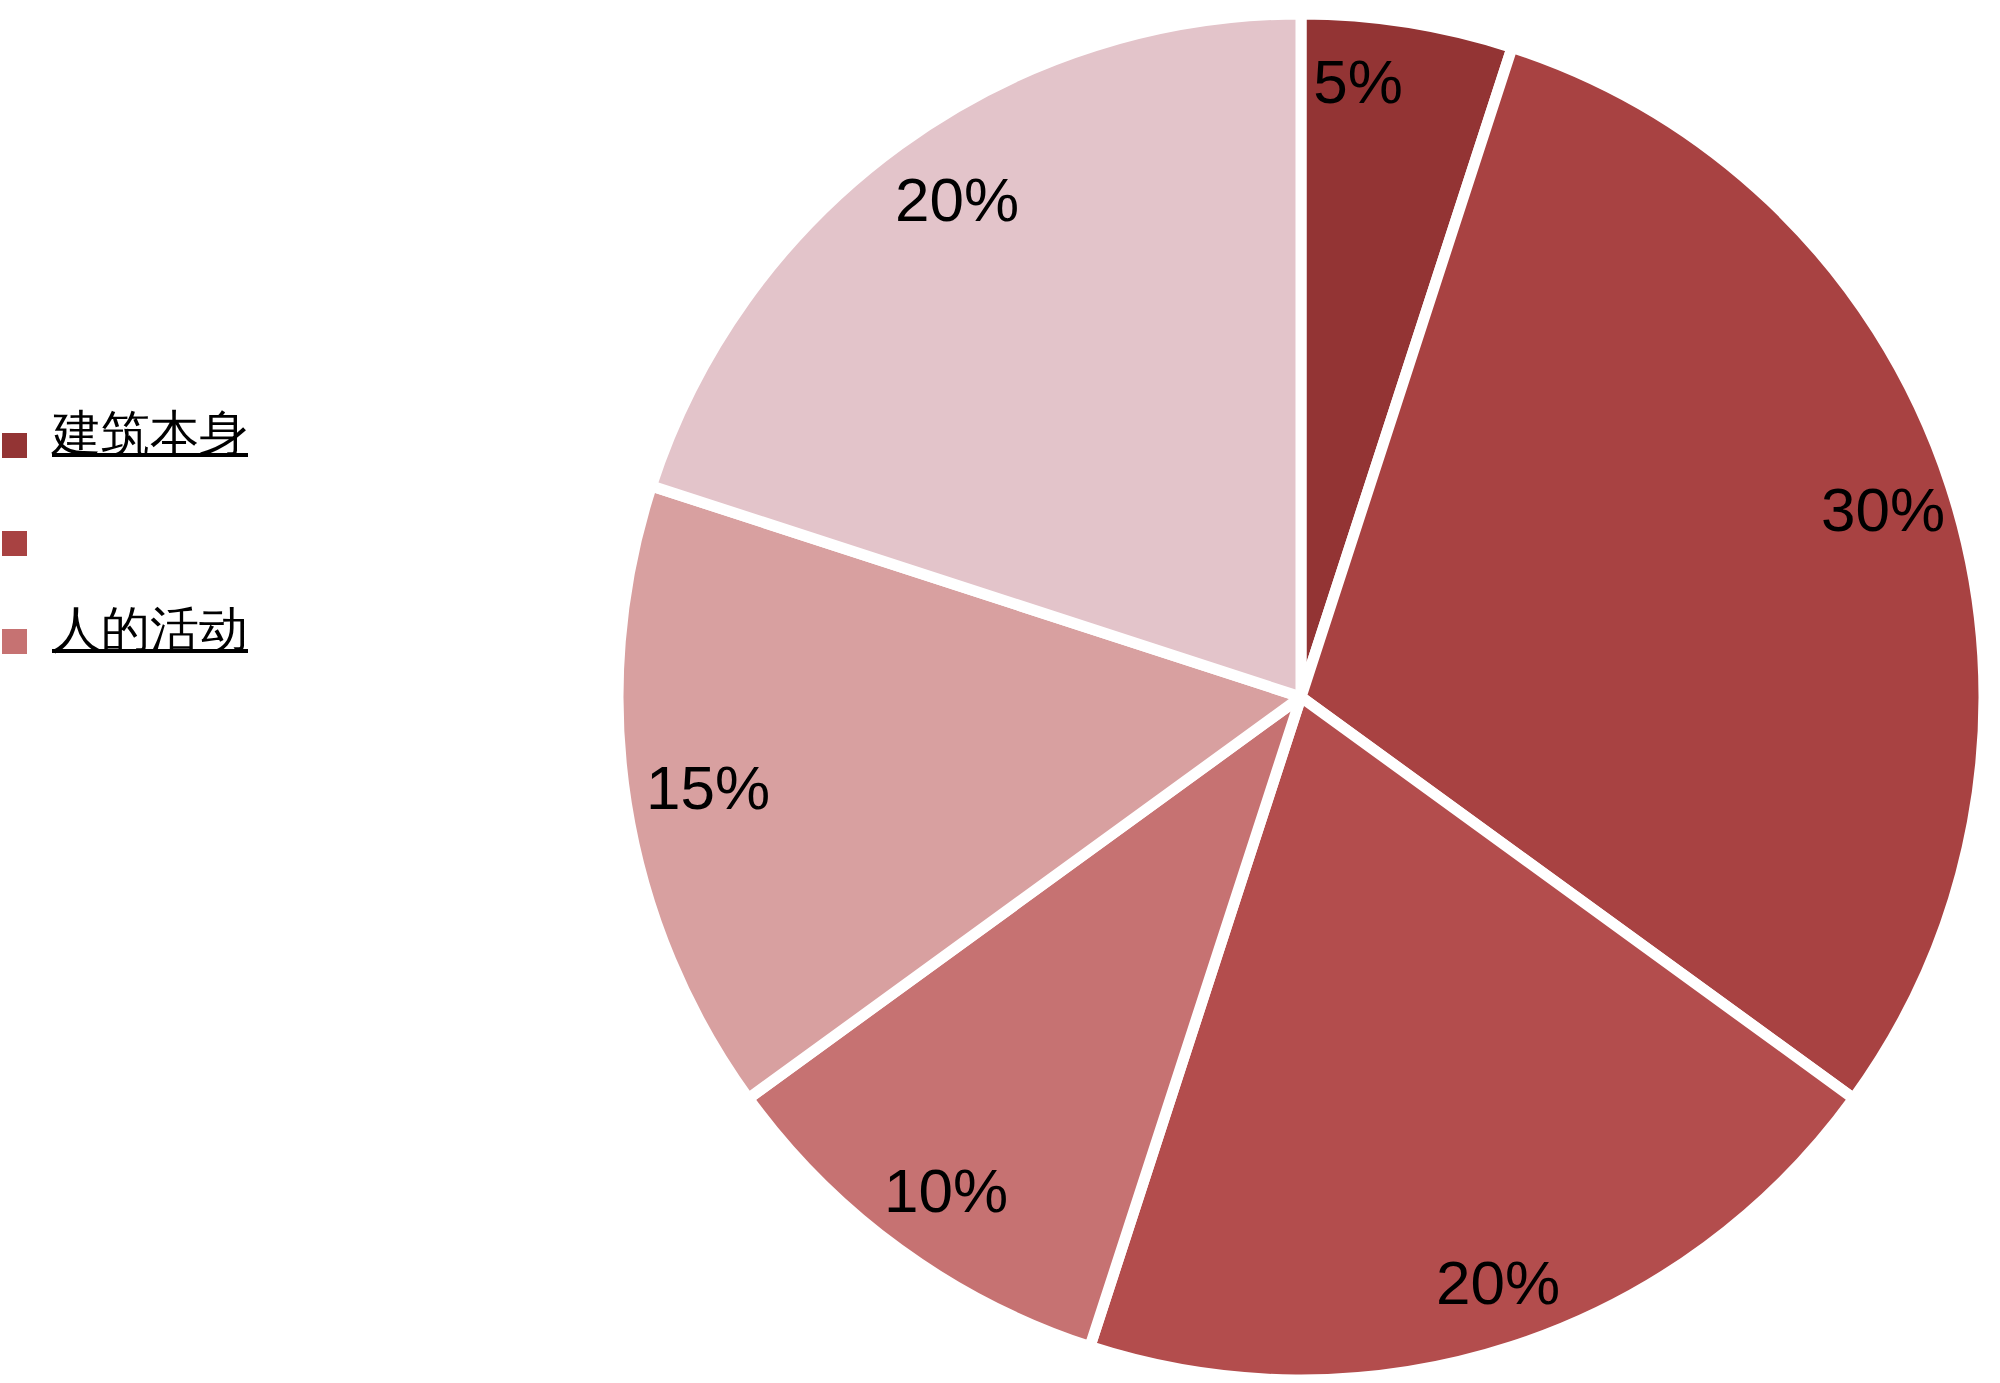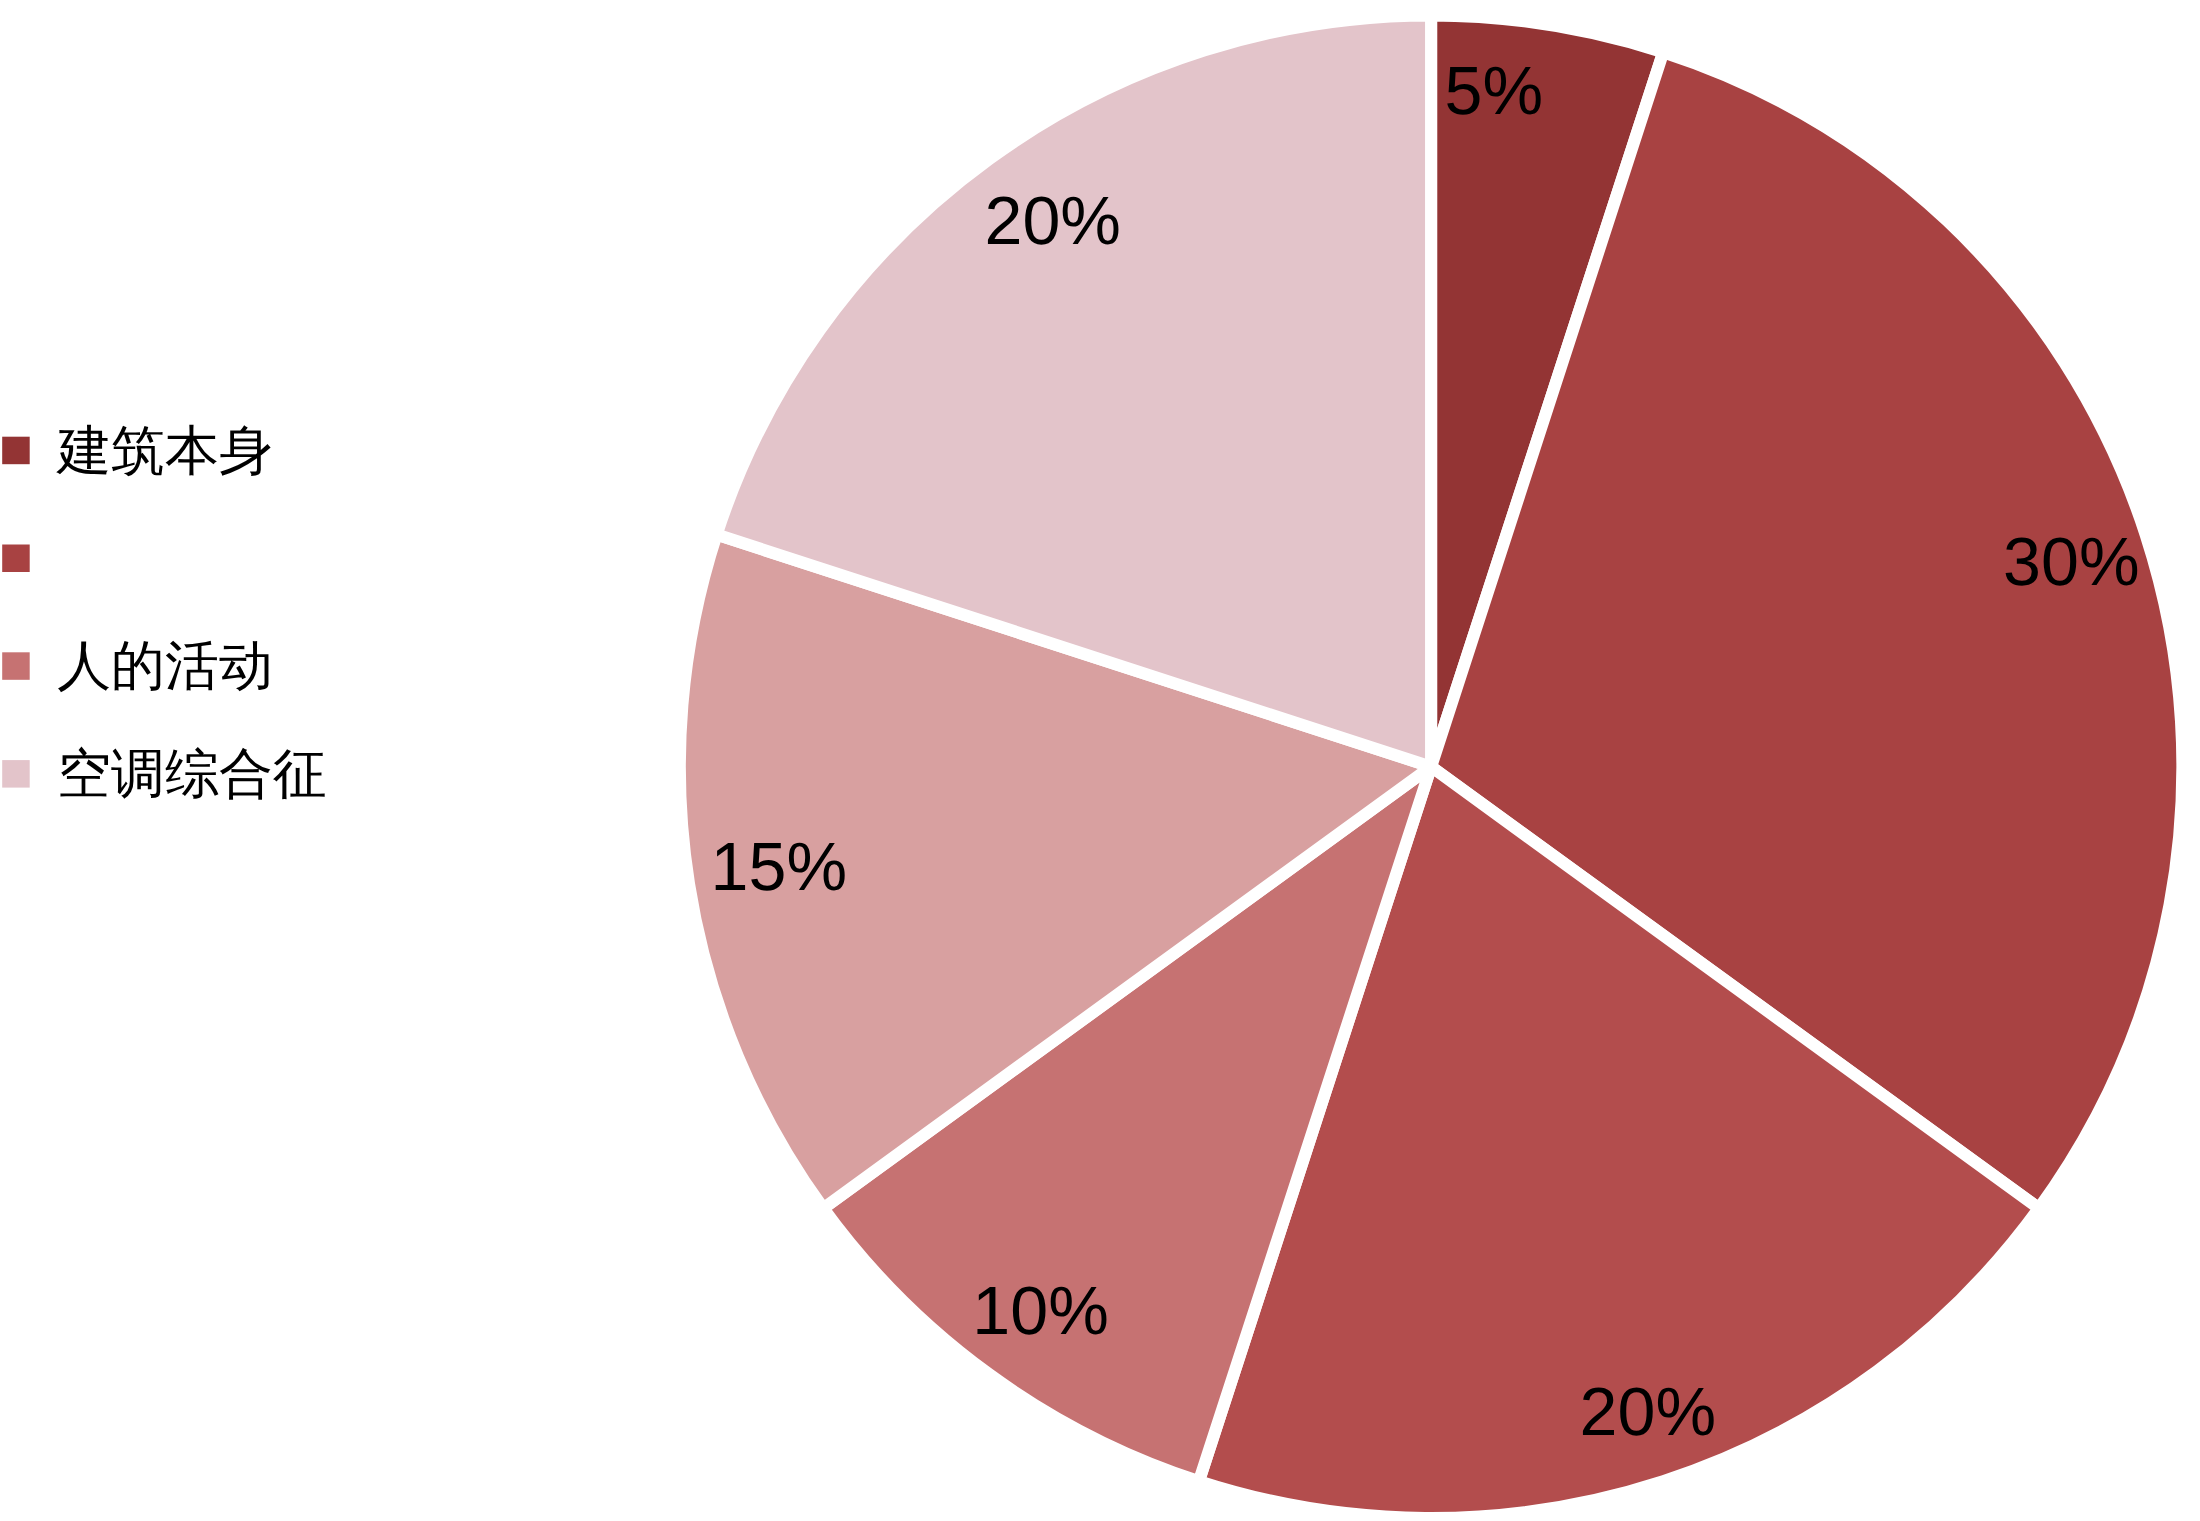--- a/index.html
+++ b/index.html
@@ -26,22 +26,23 @@
 
   
   #legend {
     position: absolute;
     left: 0px;
     top: 360px;
     width: 420px;
   }
   .legend-item {
     display: flex;
-    align-items: center;
+    align-items: flex-end;
     height: 98px;
+    text-decoration: underline;
   }
   .legend-swatch {
     width: 25px;
     height: 25px;
     flex: 0 0 25px;
     margin-left: 2px;
     margin-right: 25px;
   }
   .legend-label {
     font-family: "DejaVu Serif", "Liberation Serif", serif;
@@ -112,20 +113,16 @@
       <span class="legend-swatch" style="background: rgb(168, 66, 66);"></span>
     </div>
 
 
     <div class="legend-item">
       <span class="legend-swatch" style="background: rgb(198, 114, 114);"></span>
       <span class="legend-label">人的活动</span>
     </div>
 
 
-    <div class="legend-item">
-      <span class="legend-swatch" style="background: rgb(227, 196, 202);"></span>
-      <span class="legend-label">空调综合征</span>
-    </div>
 
   </div>
 
 </div>
 
 </body></html>

